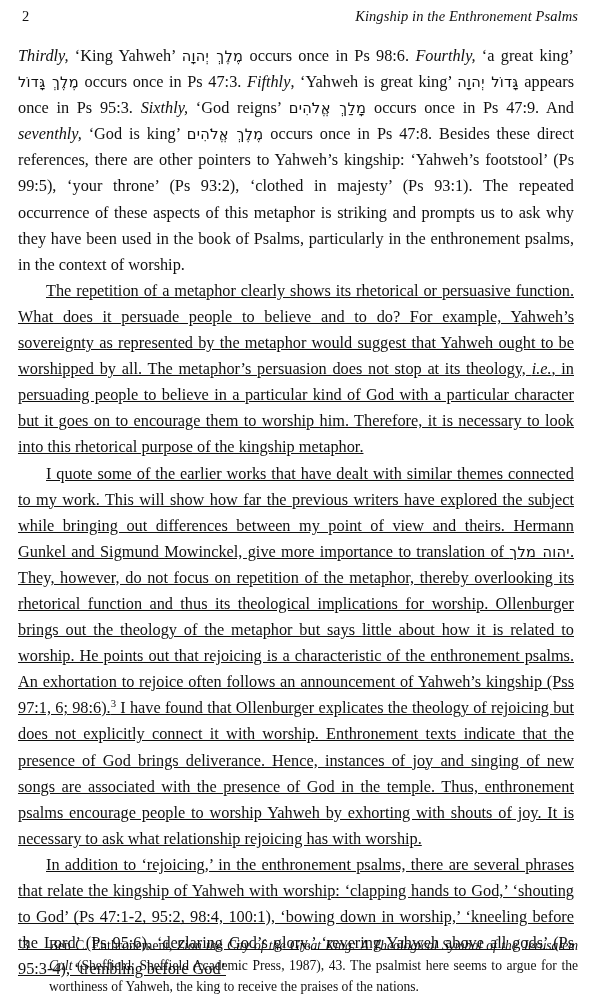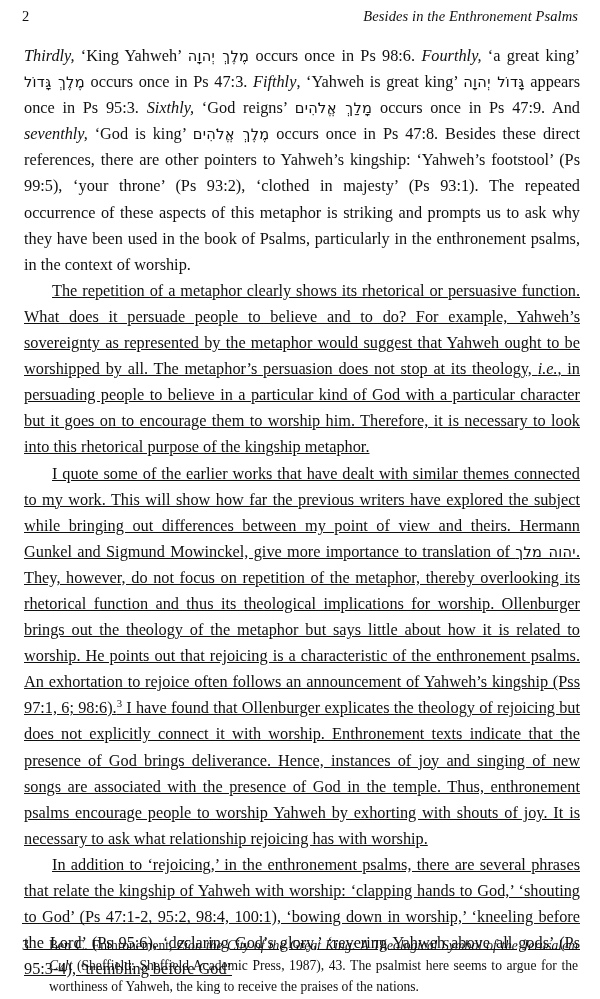--- a/index.html
+++ b/index.html
@@ -42,21 +42,21 @@
   }
   .runtitle {
     font-style: italic;
     font-size: 14.5px;
     letter-spacing: 0.1px;
   }
 
   
   .body {
     position: absolute;
-    left: 24px;
+    left: 18px;
     top: 43px;
     width: 556px;
     font-size: 16.3px;
     line-height: 26.1px;
     text-align: justify;
     text-justify: inter-word;
     hyphens: none;
   }
   .body p {
     margin: 0;
@@ -110,21 +110,21 @@
     font-size: 13.6px;
   }
 </style>
 </head>
 <body>
 
 <div class="page">
 
   <div class="runhead">
     <span class="folio">2</span>
-    <span class="runtitle">Besides in the Enthronement Psalms</span>
+    <span class="runtitle">Kingship in the Enthronement Psalms</span>
   </div>
 
   <div class="body">
 
     <p><span class="it">Thirdly,</span><span> ‘King Yahweh’ </span><span class="heb">מֶלֶךְ יְהוָה</span><span> occurs once in Ps 98:6. </span><span class="it">Fourthly,</span><span> ‘a great king’ </span><span class="heb">מֶלֶךְ גָּדוֹל</span><span> occurs once in Ps 47:3. </span><span class="it">Fifthly</span><span>, ‘Yahweh is great king’ </span><span class="heb">גָּדוֹל יְהוָה</span><span> appears once in Ps 95:3. </span><span class="it">Sixthly,</span><span> ‘God reigns’ </span><span class="heb">מָלַךְ אֱלֹהִים</span><span> occurs once in Ps 47:9. And </span><span class="it">seventhly,</span><span> ‘God is king’ </span><span class="heb">מֶלֶךְ אֱלֹהִים</span><span> occurs once in Ps 47:8. Besides these direct references, there are other pointers to Yahweh’s kingship: ‘Yahweh’s footstool’ (Ps 99:5), ‘your throne’ (Ps 93:2), ‘clothed in majesty’ (Ps 93:1). The repeated occurrence of these aspects of this metaphor is striking and prompts us to ask why they have been used in the book of Psalms, particularly in the enthronement psalms, in the context of worship.</span></p>
 
     <p class="ind"><span>The repetition of a metaphor clearly shows its rhetorical or persuasive function. What does it persuade people to believe and to do? For example, Yahweh’s sovereignty as represented by the metaphor would suggest that Yahweh ought to be worshipped by all. The metaphor’s persuasion does not stop at its theology, </span><span class="it">i.e.</span><span>, in persuading people to believe in a particular kind of God with a particular character but it goes on to encourage them to worship him. Therefore, it is necessary to look into this rhetorical purpose of the kingship metaphor.</span></p>
 
     <p class="ind"><span>I quote some of the earlier works that have dealt with similar themes connected to my work. This will show how far the previous writers have explored the subject while bringing out differences between my point of view and theirs. Hermann Gunkel and Sigmund Mowinckel, give more importance to translation of </span><span class="heb">יהוה מלך</span><span>. They, however, do not focus on repetition of the metaphor, thereby overlooking its rhetorical function and thus its theological implications for worship. Ollenburger brings out the theology of the metaphor but says little about how it is related to worship. He points out that rejoicing is a characteristic of the enthronement psalms. An exhortation to rejoice often follows an announcement of Yahweh’s kingship (Pss 97:1, 6; 98:6).</span><sup class="fnref">3</sup><span> I have found that Ollenburger explicates the theology of rejoicing but does not explicitly connect it with worship. Enthronement texts indicate that the presence of God brings deliverance. Hence, instances of joy and singing of new songs are associated with the presence of God in the temple. Thus, enthronement psalms encourage people to worship Yahweh by exhorting with shouts of joy. It is necessary to ask what relationship rejoicing has with worship.</span></p>
 

